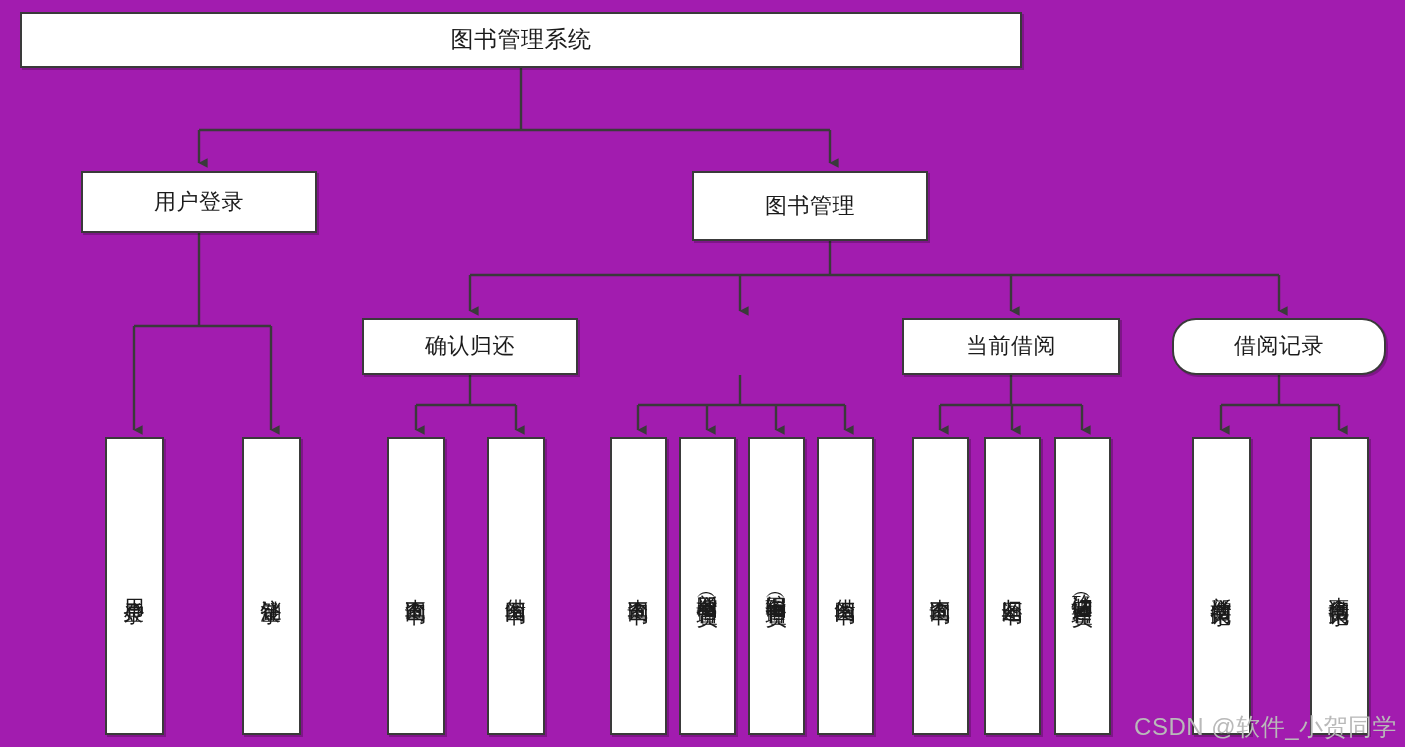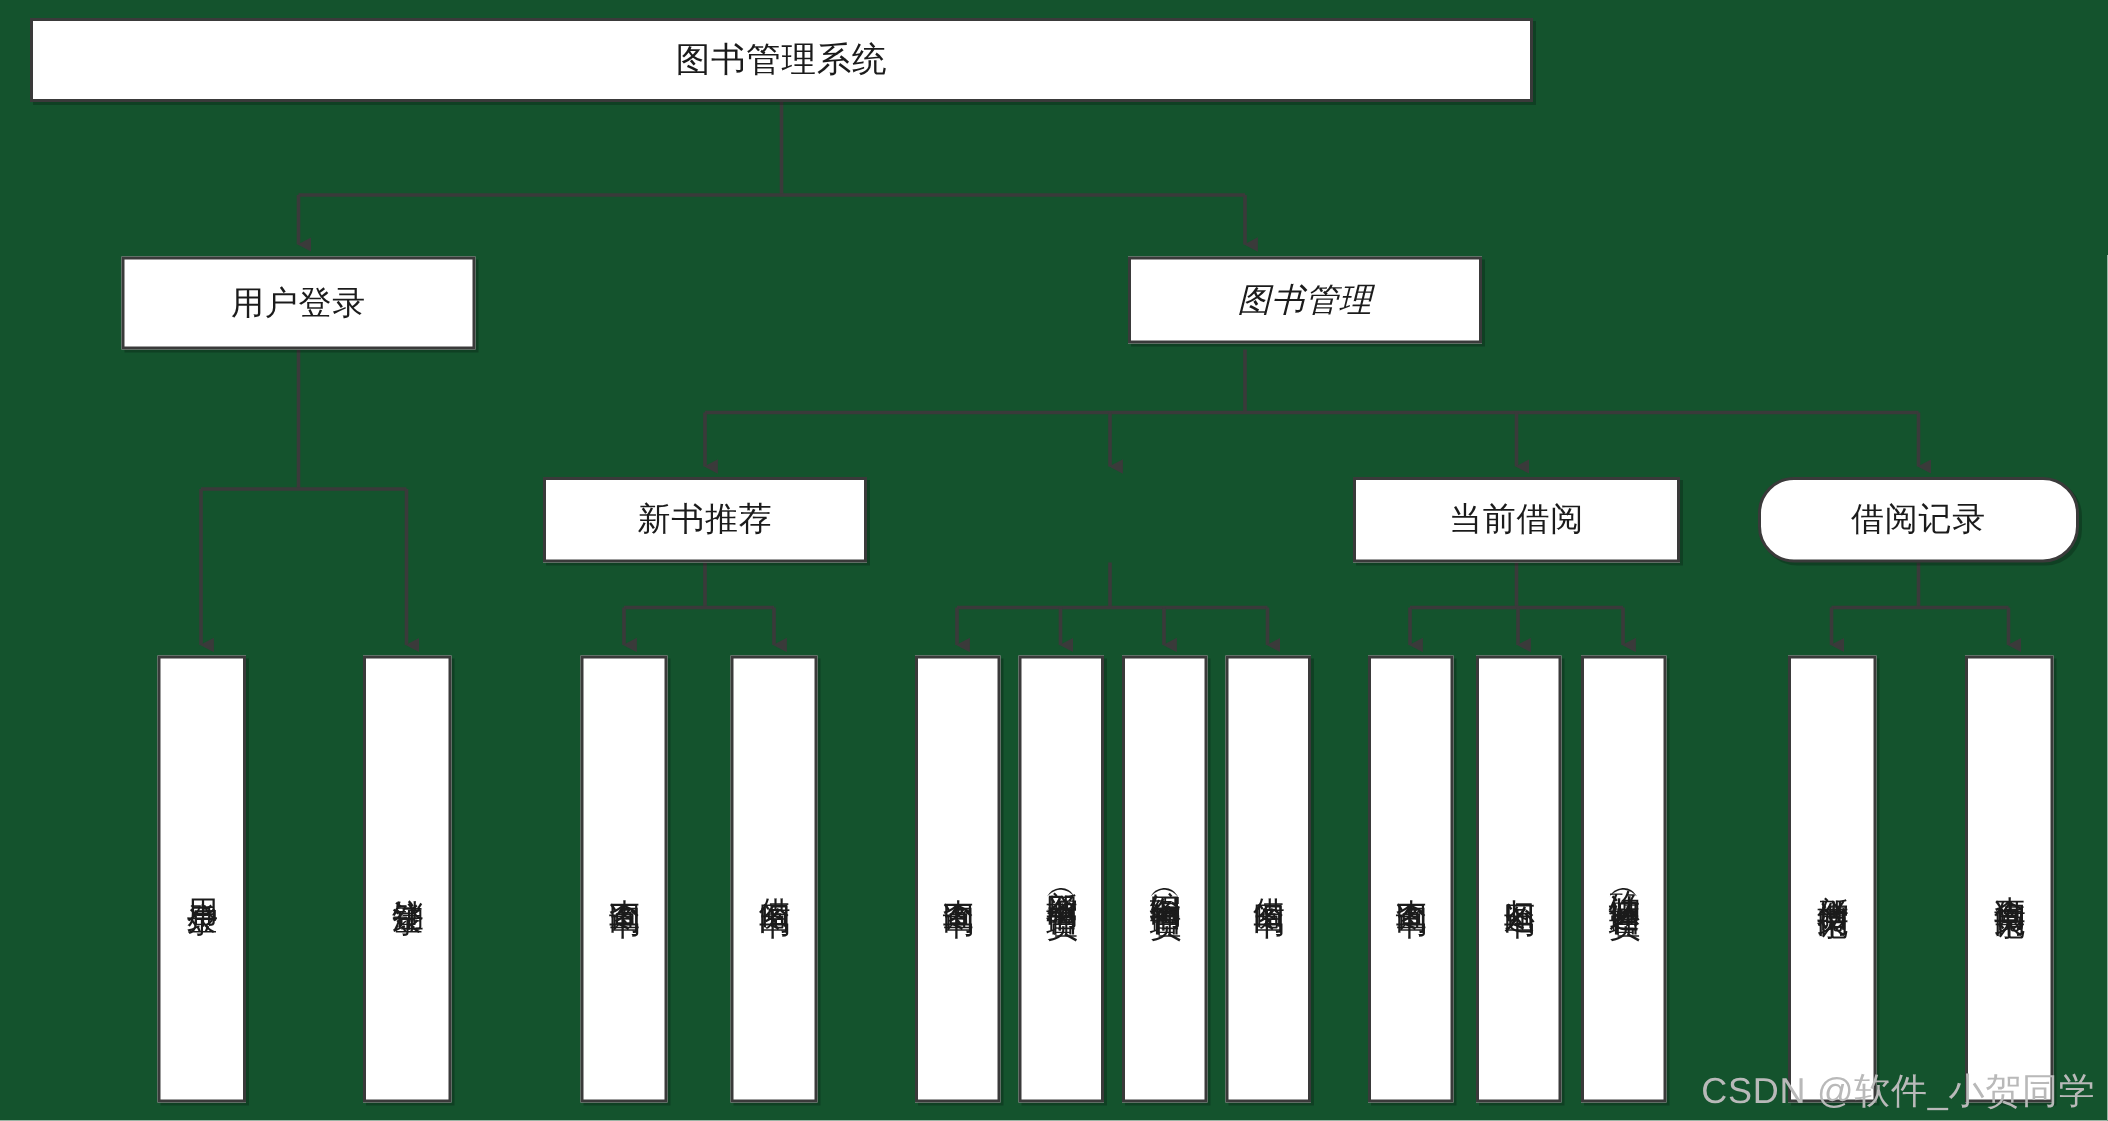--- a/index.html
+++ b/index.html
@@ -8,21 +8,21 @@
     padding: 0;
     background: #ffffff;
   }
   body {
     font-family: "Liberation Sans", "DejaVu Sans", sans-serif;
   }
   #canvas {
     position: relative;
     width: 1405px;
     height: 747px;
-    background: #14532d;
+    background: #a21caf;
     overflow: hidden;
   }
   
   .node {
     position: absolute;
     box-sizing: border-box;
     background: #ffffff;
     border: 2px solid #3a3a3a;
     box-shadow: 2px 2px 0 rgba(0,0,0,0.22);
     display: flex;
@@ -148,26 +148,26 @@
     </g>
   </svg>
 
   <div class="node horiz root" style="left: 20px; top: 12px; width: 1002px; height: 56px;">
     <span class="label">图书管理系统</span>
   </div>
 
   <div class="node horiz" style="left: 81px; top: 171px; width: 236px; height: 62px;">
     <span class="label">用户登录</span>
   </div>
-  <div class="node horiz" style="left: 752px; top: 171px; width: 236px; height: 58px; font-style: italic;">
+  <div class="node horiz" style="left: 692px; top: 171px; width: 236px; height: 70px;">
     <span class="label">图书管理</span>
   </div>
 
   <div class="node horiz" style="left: 362px; top: 318px; width: 216px; height: 57px;">
-    <span class="label">新书推荐</span>
+    <span class="label">确认归还</span>
   </div>
   <div class="node horiz" style="left: 902px; top: 318px; width: 218px; height: 57px; justify-content: center;">
     <span class="label">当前借阅</span>
   </div>
   <div class="node horiz" style="left: 1172px; top: 318px; width: 214px; height: 57px; border-radius: 24px;">
     <span class="label">借阅记录</span>
   </div>
 
   <div class="node vert" style="left: 105px; top: 437px; width: 59px; height: 298px;">
     <span class="label">用户登录</span>

